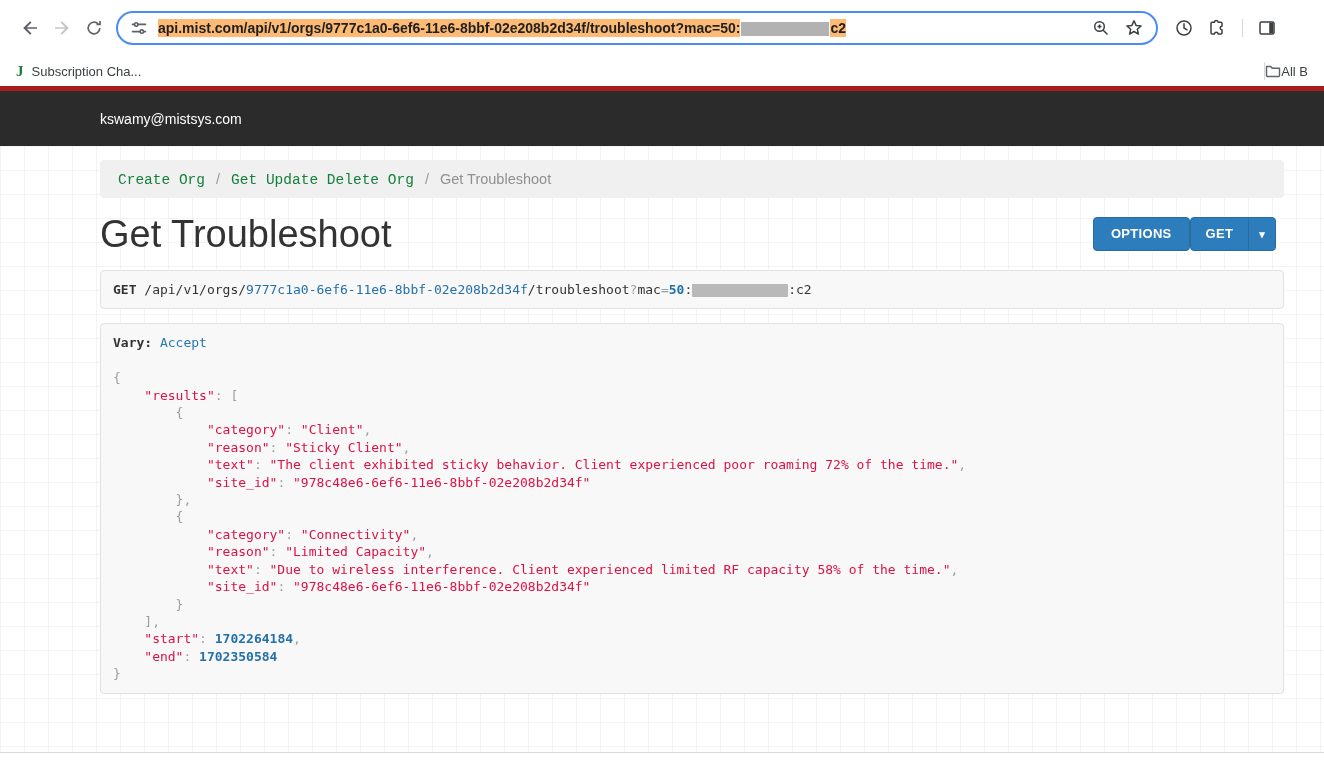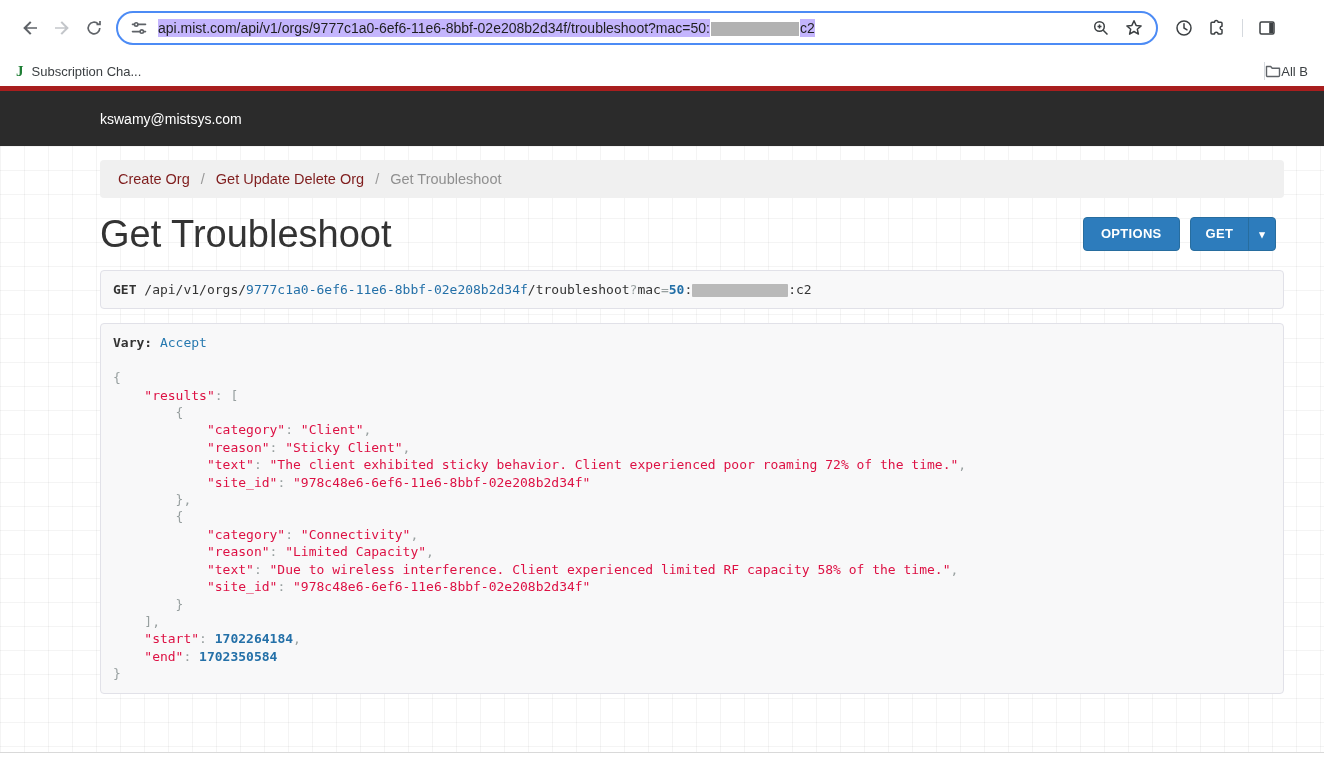--- a/index.html
+++ b/index.html
@@ -10,21 +10,21 @@
   }
   
   .toolbar { height:56px; display:flex; align-items:center; padding:0 14px; background:#fff; }
   .nav-btn { width:32px; height:32px; display:flex; align-items:center; justify-content:center; flex:0 0 auto; cursor:pointer; }
   .omnibox {
     width:1042px; height:34px; margin-left:6px; border:2px solid #4c8bf5; border-radius:17px;
     display:flex; align-items:center; padding:0 12px; background:#fff; overflow:hidden;
   }
   .url-text { flex:1; font-size:14px; color:#1f1f1f; white-space:pre; overflow:hidden; margin-left:10px; }
   .url-text .code-line { display:inline; }
-  .tk-sel { background:#c4b5fd; padding:2.5px 0; }
+  .tk-sel { background:#fdba74; padding:2.5px 0;font-weight:bold; }
   .tk-redact-sel { display:inline-block; width:88px; height:14px; background:#b2b2b2; vertical-align:middle; margin:0 1px; }
   .omnibox-icons { display:flex; align-items:center; gap:14px; margin-left:8px; }
   .toolbar-right { display:flex; align-items:center; gap:14px; margin-left:16px; }
   .v-sep { width:1px; height:18px; background:#d5d9de; }
   .bookmarks { height:30px; display:flex; align-items:center; padding:0 16px; font-size:13px; color:#3c4043; }
   .fav-j { font-family:"Liberation Serif", serif; font-weight:700; color:#1e7e34; font-size:15px; margin-right:8px; }
   .bm-spacer { flex:1; }
   .bm-right { display:flex; align-items:center; gap:0; }
   .bm-label { white-space:nowrap; }
   
@@ -37,26 +37,26 @@
     height:606px; padding:14px 40px 0 100px; background:#fff; overflow:hidden;
     background-image:
       linear-gradient(to right, rgba(0,0,0,0.045) 1px, transparent 1px),
       linear-gradient(to bottom, rgba(0,0,0,0.045) 1px, transparent 1px);
     background-size:24px 24px;
   }
   .breadcrumb {
     background:#f0f0f0; border-radius:4px; height:38px; line-height:38px;
     padding:0 18px; font-size:14.5px; color:#999; white-space:nowrap;
   }
-  .crumb-link { color:#7f1d1d; text-decoration:none; cursor:pointer; }
+  .crumb-link { color:#15803d; text-decoration:none; cursor:pointer;font-family:Liberation Mono, monospace; }
   .crumb-sep { color:#999; margin:0 7px; }
   .crumb-current { color:#8f8f8f; }
   .header-row { display:flex; align-items:center; justify-content:space-between; margin-top:13px; height:46px; }
   .page-title { font-size:38px; font-weight:300; color:#333; margin:0; line-height:46px; }
-  .btn-group { display:flex; gap:10px; margin-right:8px; }
+  .btn-group { display:flex; margin-right:8px; }
   .btn {
     background:#2d7cbc; color:#fff; font-size:13px; font-weight:700; letter-spacing:.3px;
     border:1px solid #276d9f; border-radius:4px; height:34px; line-height:32px;
     padding:0 17px; cursor:pointer; display:inline-block;
   }
   .btn-split { display:flex; padding:0; overflow:hidden; }
   .btn-split .btn-main { padding:0 15px; }
   .btn-split .btn-caret { padding:0 10px; border-left:1px solid #276d9f; display:flex; align-items:center; }
   .caret-glyph { font-size:11px; line-height:1; }
   .code-panel {

